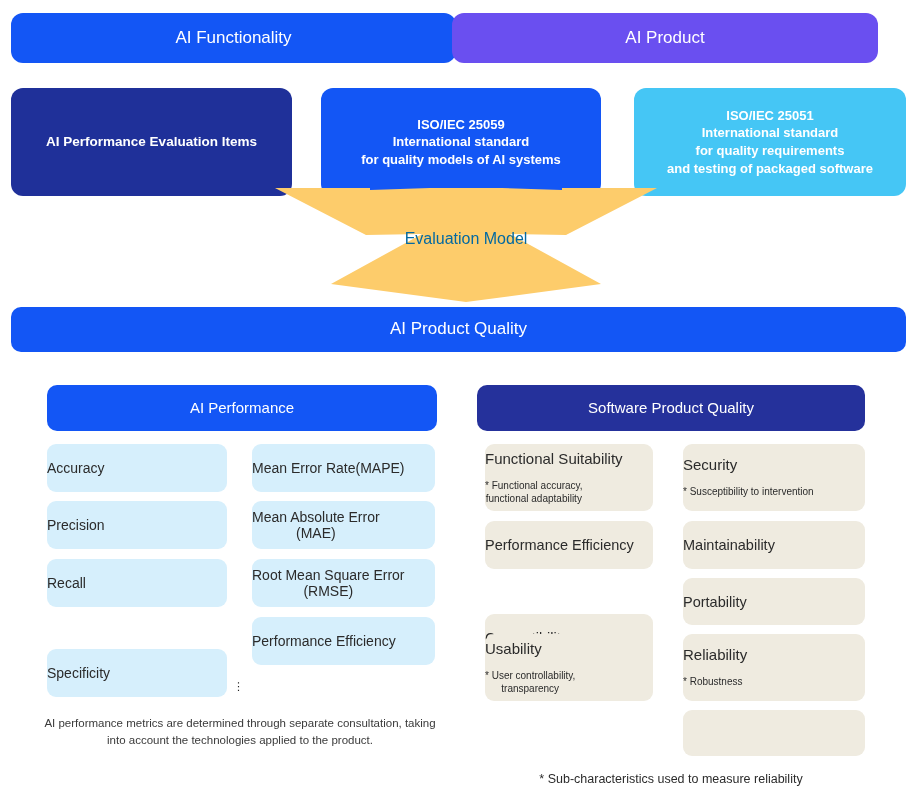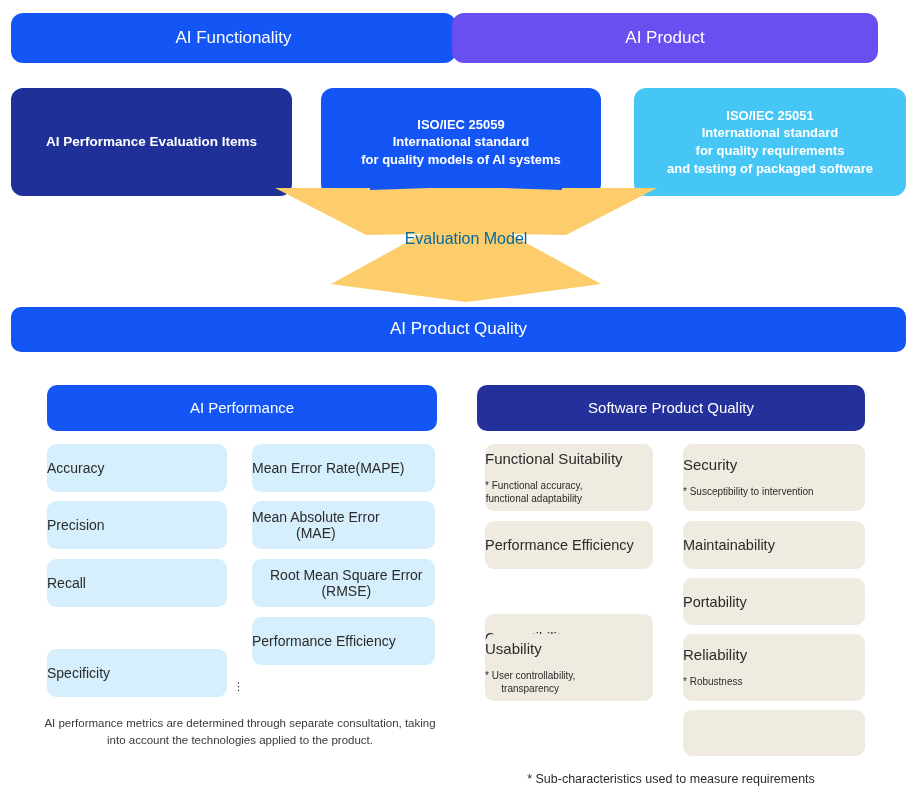--- a/index.html
+++ b/index.html
@@ -141,21 +141,21 @@
   <div class="cell blue" style="left:47px;  top:617px; width:180px; height:48px;margin-top:32px;">
     <span>Specificity</span>
   </div>
 
   <div class="cell blue" style="left:252px; top:444px; width:183px; height:48px;">
     <span class="ml">Mean Error Rate(MAPE)</span>
   </div>
   <div class="cell blue" style="left:252px; top:501px; width:183px; height:48px;">
     <span class="ml">Mean Absolute Error<br>(MAE)</span>
   </div>
-  <div class="cell blue" style="left:252px; top:559px; width:183px; height:48px;padding-left:18px;">
+  <div class="cell blue" style="left:252px; top:559px; width:183px; height:48px;">
     <span class="ml">Root Mean Square Error<br>(RMSE)</span>
   </div>
   <div class="cell blue" style="left:252px; top:617px; width:183px; height:48px;">
     <span class="ml">Performance Efficiency</span>
   </div>
 
   <div id="dots">⋮</div>
   <div id="ai-note">AI performance metrics are determined through separate consultation, taking into account the technologies applied to the product.</div>
 
   <div class="cell beige" style="left:485px; top:444px; width:168px; height:67px;">
@@ -184,14 +184,14 @@
     <span>Portability</span>
   </div>
   <div class="cell beige" style="left:683px; top:634px; width:182px; height:67px;">
     <span style="font-size:15px">Reliability</span>
     <span class="sub ml">* Robustness</span>
   </div>
   <div class="cell beige" style="left:683px; top:710px; width:182px; height:46px;">
     <span></span>
   </div>
 
-  <div id="spq-note">* Sub-characteristics used to measure requirements</div>
+  <div id="spq-note">* Sub-characteristics used to measure reliability</div>
 </div>
 
 </body></html>

